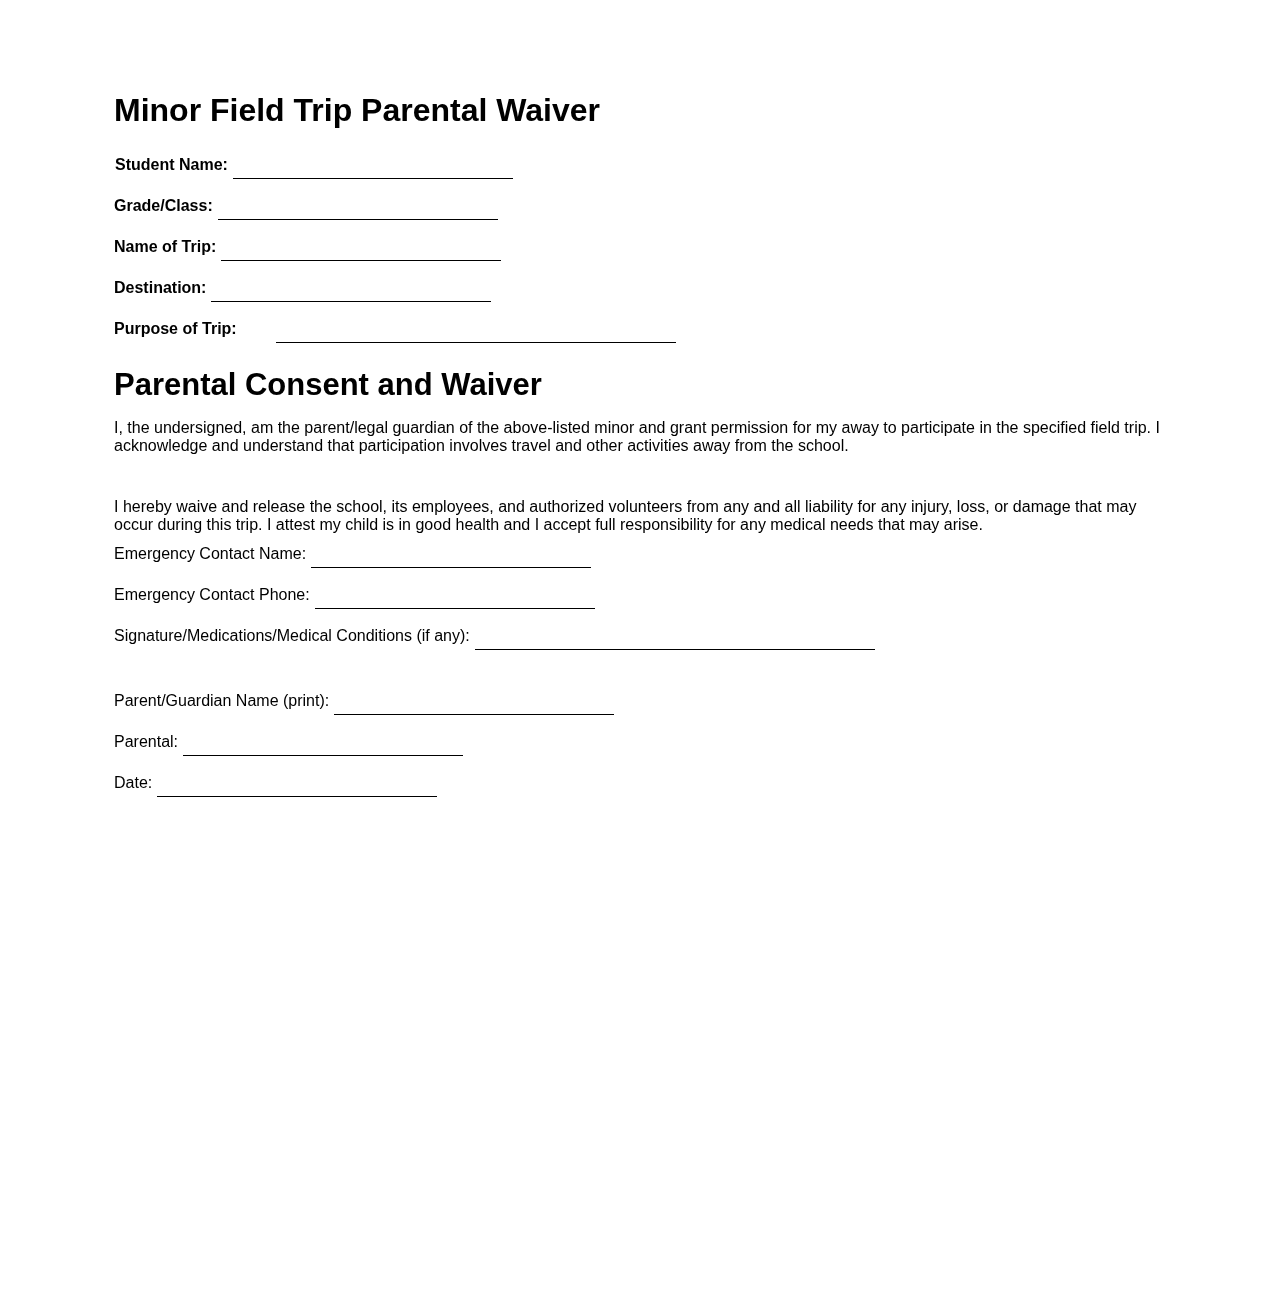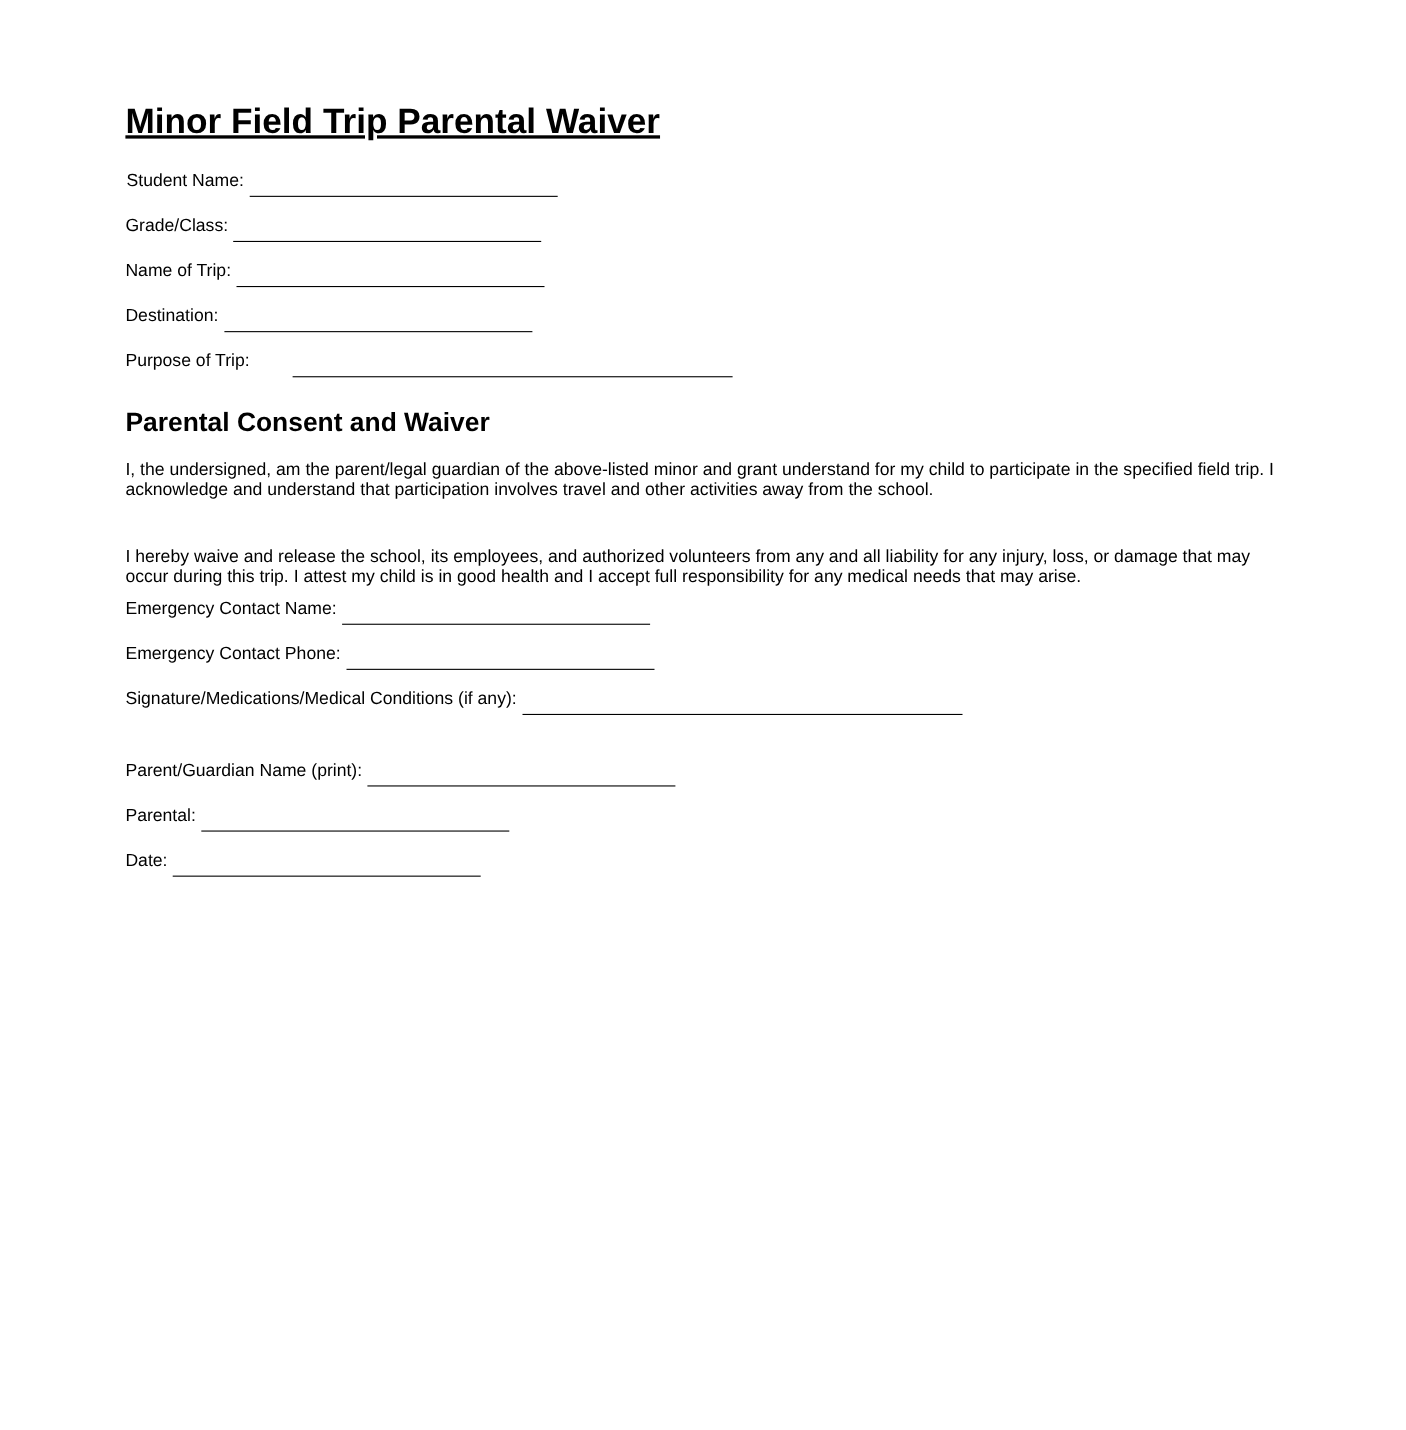--- a/index.html
+++ b/index.html
@@ -4,31 +4,31 @@
   <style>
     html, body { margin: 0; padding: 0; background: #ffffff; }
     body {
       width: 1278px; height: 1300px; overflow: hidden;
       font-family: "Liberation Sans", sans-serif;
       color: #000;
     }
     .page { position: absolute; left: 114px; top: 0; width: 1050px; }
     h1 {
       position: absolute; top: 91px; left: 0; margin: 0;
-      font-size: 32px; font-weight: bold; line-height: 38px; white-space: nowrap; text-decoration: underline;
+      font-size: 32px; font-weight: bold; line-height: 38px; white-space: nowrap;
     }
     h2 {
       position: absolute; top: 371px; left: 0; margin: 0;
-      font-size: 24px; font-weight: bold; line-height: 28px; white-space: nowrap;
+      font-size: 31px; font-weight: bold; line-height: 28px; white-space: nowrap;
     }
     .field {
       position: absolute; left: 0; display: flex; align-items: flex-end;
       white-space: nowrap; font-size: 16px; line-height: 18px;
     }
-    .field.bold .lbl { font-weight: normal; }
+    .field.bold .lbl { font-weight: bold; }
     .field .lbl { display: inline-block; }
     .field input {
       margin-left: 5px; width: 280px; height: 20px; border: none;
       border-bottom: 1px solid #000; outline: none; background: transparent;
       font-family: "Liberation Sans", sans-serif; font-size: 16px; padding: 0;
       position: relative; top: 5px;
     }
     .field input.wide { width: 400px; }
     p.para {
       position: absolute; left: 0; margin: 0; width: 1050px;
@@ -57,21 +57,21 @@
     <span class="lbl">Destination:</span>
     <input type="text" value="" style="">
   </div>
   <div class="field bold" style="top:317px;gap:34px;">
     <span class="lbl">Purpose of Trip:</span>
     <input type="text" class="wide" value="" style="">
   </div>
 
   <h2>Parental Consent and Waiver</h2>
 
-  <p class="para" style="top:419px;">I, the undersigned, am the parent/legal guardian of the above-listed minor and grant understand for my child to participate in the specified field trip. I acknowledge and understand that participation involves travel and other activities away from the school.</p>
+  <p class="para" style="top:419px;">I, the undersigned, am the parent/legal guardian of the above-listed minor and grant permission for my away to participate in the specified field trip. I acknowledge and understand that participation involves travel and other activities away from the school.</p>
   <p class="para" style="top:498px;">I hereby waive and release the school, its employees, and authorized volunteers from any and all liability for any injury, loss, or damage that may occur during this trip. I attest my child is in good health and I accept full responsibility for any medical needs that may arise.</p>
 
   <div class="field" style="top:542px;">
     <span class="lbl">Emergency Contact Name:</span>
     <input type="text" value="" style="">
   </div>
   <div class="field" style="top:583px;">
     <span class="lbl">Emergency Contact Phone:</span>
     <input type="text" value="" style="">
   </div>

